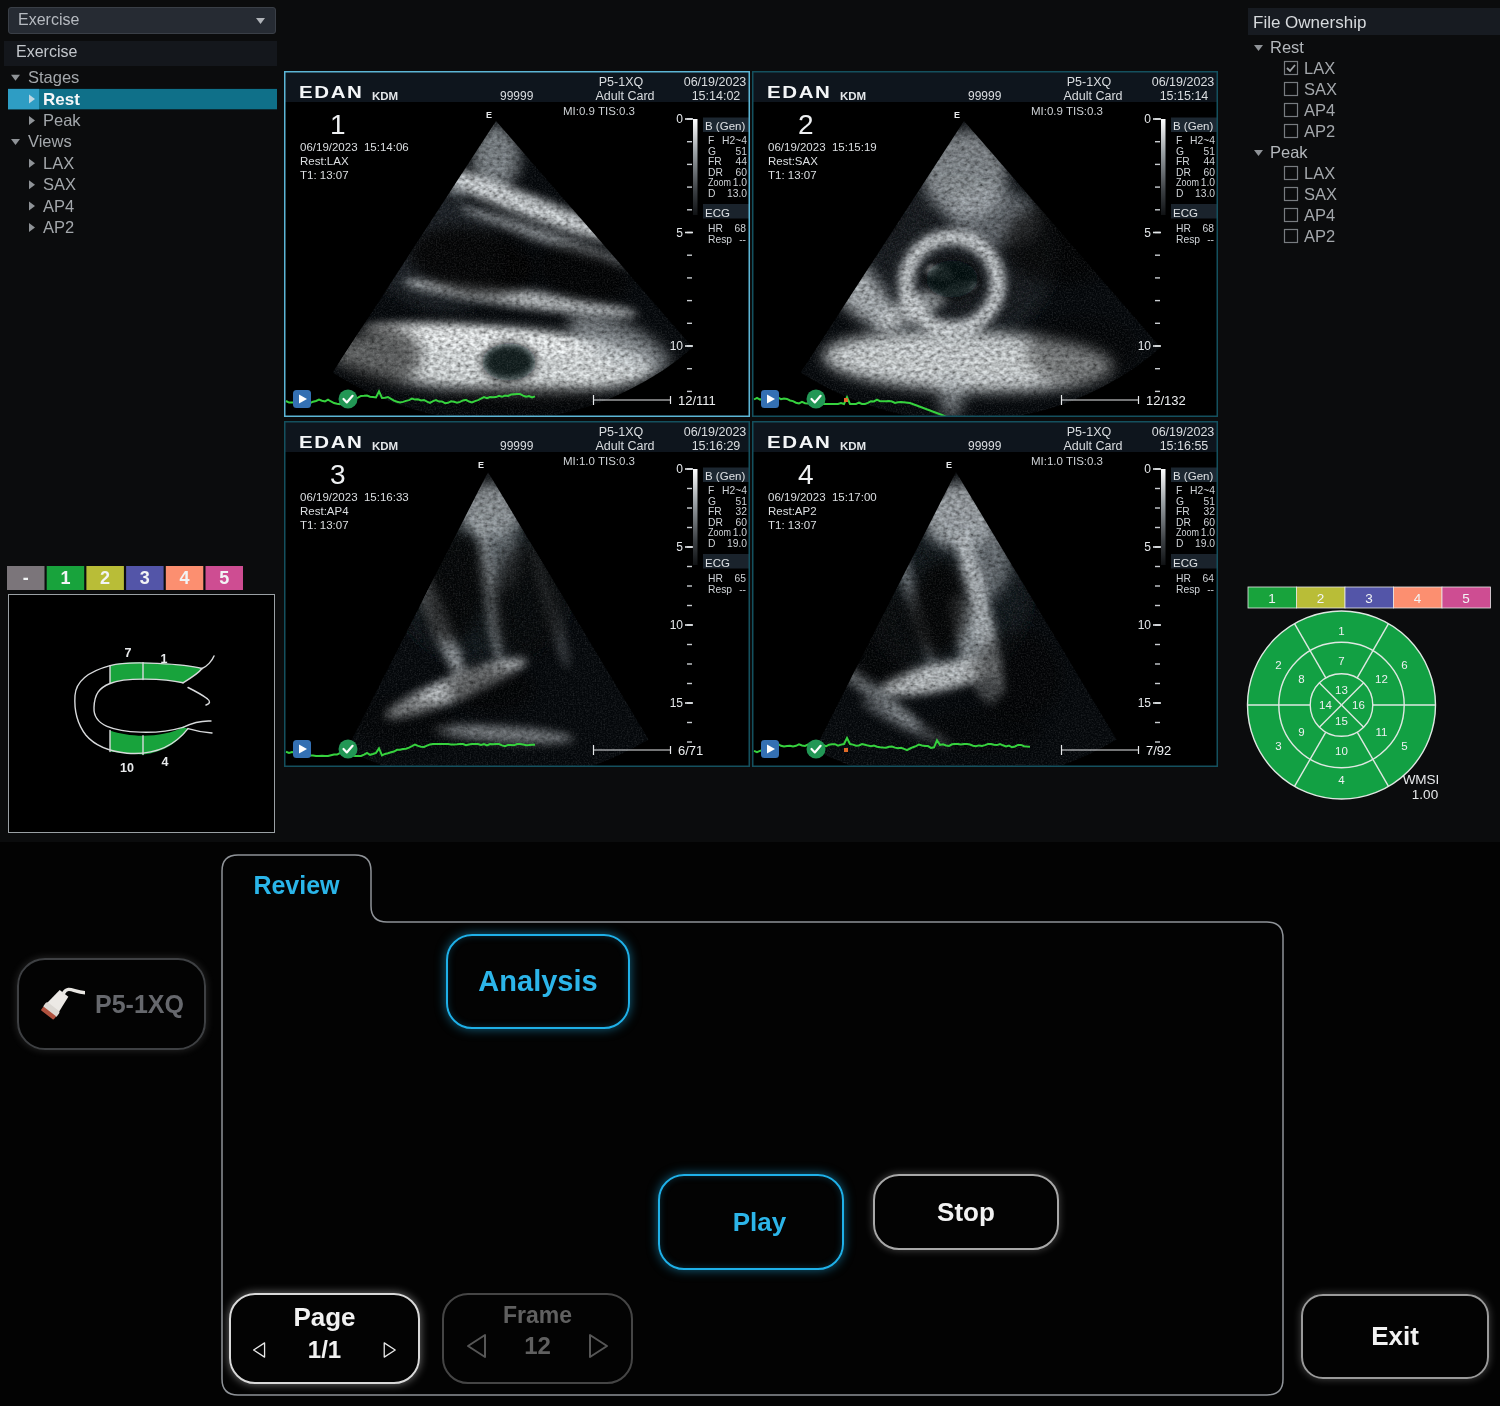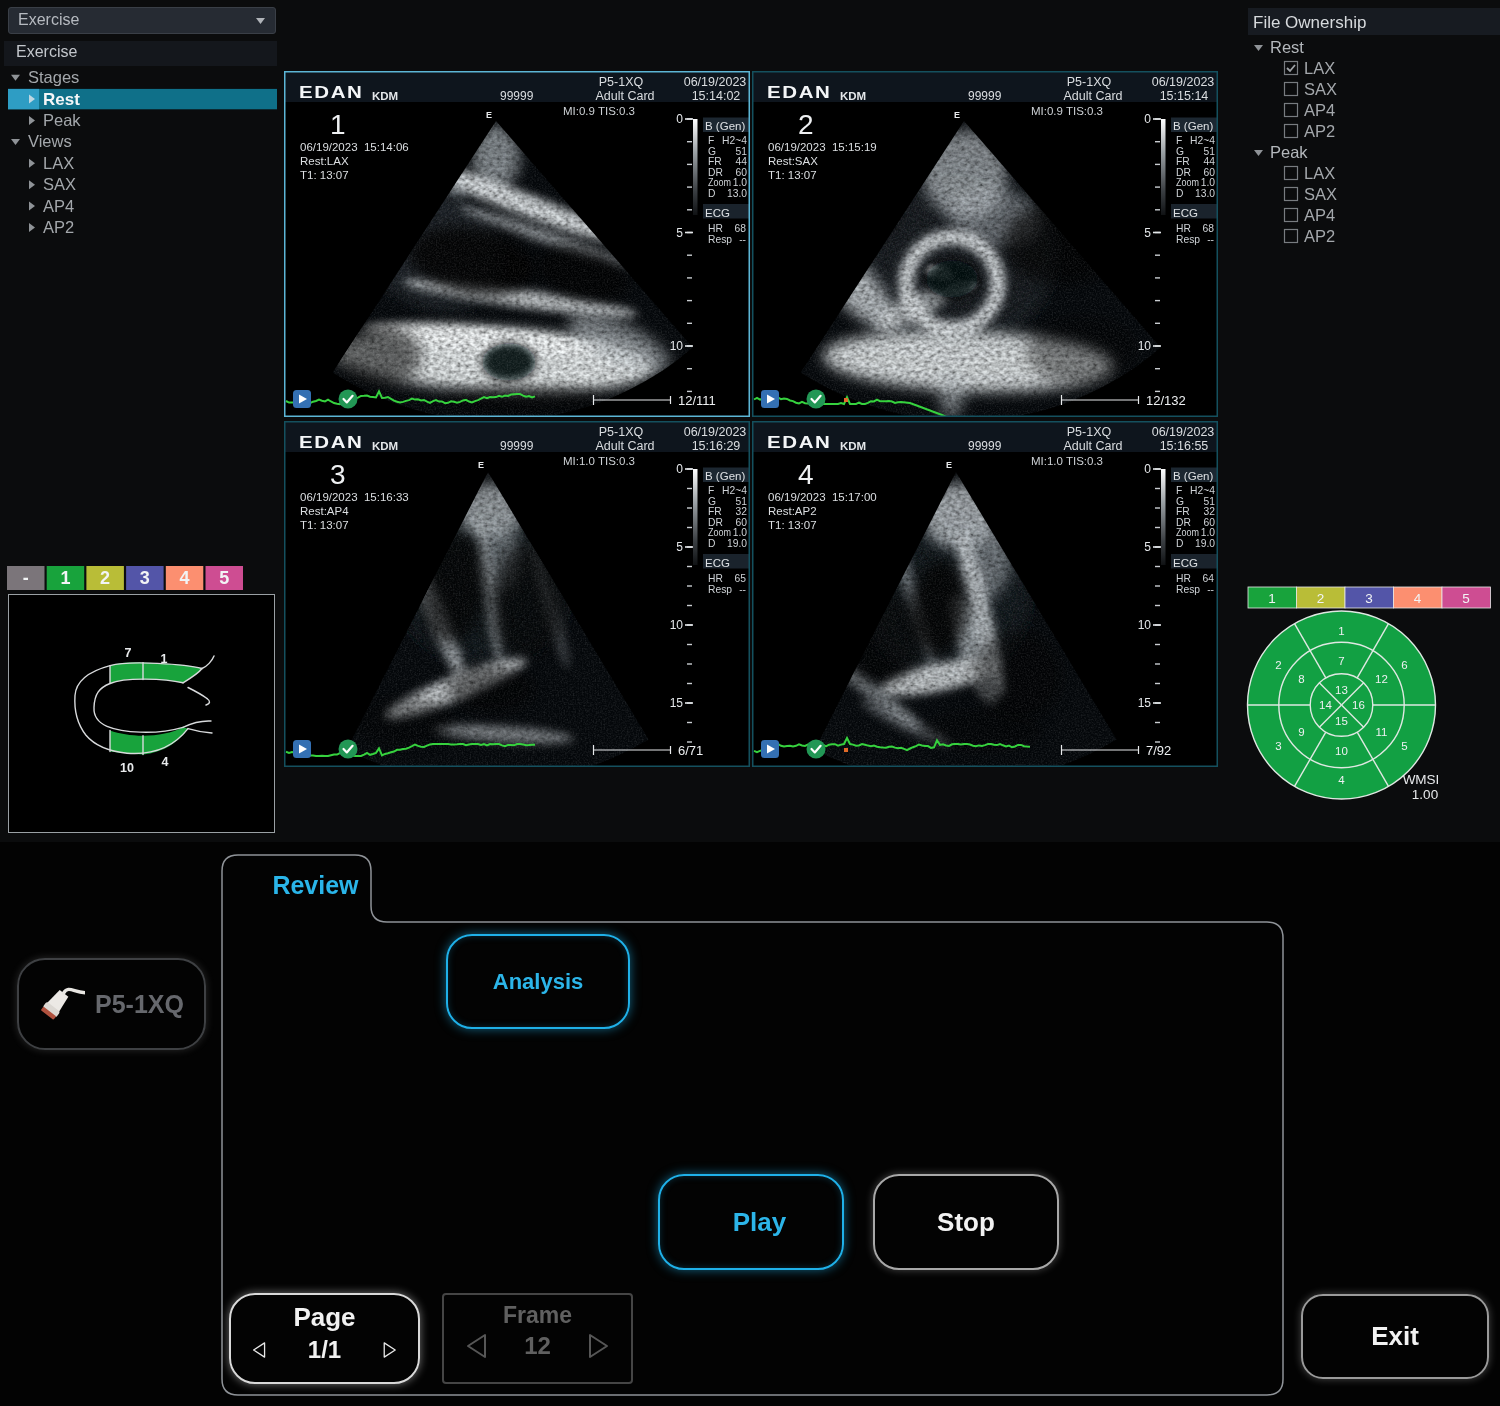--- a/index.html
+++ b/index.html
@@ -631,49 +631,49 @@
 <text x="85.5" y="129" font-size="11.5" fill="#eef0f2" text-anchor="middle">14</text>
 <text x="118.5" y="129" font-size="11.5" fill="#eef0f2" text-anchor="middle">16</text>
 <text x="101.5" y="145" font-size="11.5" fill="#eef0f2" text-anchor="middle">15</text>
 <text x="181" y="204" font-size="13.5" fill="#e8eaec" text-anchor="middle">WMSI</text>
 <text x="185" y="219" font-size="13.5" fill="#e8eaec" text-anchor="middle">1.00</text>
 </svg>
 <div style="position:absolute;left:0;top:842px;width:1500px;height:564px;background:#030303;"></div>
 <svg style="position:absolute;left:0;top:842px" width="1500" height="564">
 <path d="M 238,13 H 355 Q 371,13 371,29 V 64 Q 371,80 387,80 H 1267 Q 1283,80 1283,96 V 537 Q 1283,553 1267,553 H 238 Q 222,553 222,537 V 29 Q 222,13 238,13 Z" fill="none" stroke="#8f9398" stroke-width="1.5"></path>
 </svg>
-<div style="position:absolute;left:222px;top:871px;width:149px;text-align:center;font-size:25px;font-weight:bold;color:#2ab5e9;margin-left:19px;">Review</div>
+<div style="position:absolute;left:222px;top:871px;width:149px;text-align:center;font-size:25px;font-weight:bold;color:#2ab5e9;">Review</div>
 <div style="position:absolute;left:17px;top:958px;width:189px;height:92px;border:2px solid #3e4043;border-radius:28px;box-shadow:0 0 9px rgba(220,220,220,0.18);display:flex;align-items:center;white-space:nowrap;">
 <svg width="58" height="54" viewBox="0 0 58 54" style="margin-left:8px;flex:none">
       <g transform="rotate(38 26 28)">
         <path d="M 22,12 L 33,12 L 35,30 L 20,30 Z" fill="#ece9e5"></path>
         <rect x="19" y="29" width="17" height="7" rx="2" fill="#dcd8d3"></rect>
         <rect x="19.5" y="35" width="16" height="4.5" rx="1" fill="#b0513e"></rect>
         <path d="M 27,12 C 26,2 36,6 47,-4" stroke="#e8e6e2" stroke-width="3.4" fill="none" stroke-linecap="round"></path>
       </g>
     </svg>
 <span style="font-size:25px;font-weight:bold;color:#66686d;margin-left:10px;">P5-1XQ</span>
   </div>
-<div style="position:absolute;left:446px;top:934px;width:184px;height:95px;border:2.5px solid #1fb0e8;border-radius:26px;box-shadow:0 0 11px rgba(31,176,232,0.55), inset 0 0 7px rgba(31,176,232,0.25);display:flex;align-items:center;justify-content:center;font-size:22px;font-weight:bold;color:#2cb5e9;">Analysis</div>
+<div style="position:absolute;left:446px;top:934px;width:184px;height:95px;border:2.5px solid #1fb0e8;border-radius:26px;box-shadow:0 0 11px rgba(31,176,232,0.55), inset 0 0 7px rgba(31,176,232,0.25);display:flex;align-items:center;justify-content:center;font-size:29px;font-weight:bold;color:#2cb5e9;">Analysis</div>
 <div style="position:absolute;left:658px;top:1174px;width:186px;height:96px;border:2.5px solid #1fb0e8;border-radius:26px;box-shadow:0 0 11px rgba(31,176,232,0.55), inset 0 0 7px rgba(31,176,232,0.25);display:flex;align-items:center;justify-content:center;font-size:26px;font-weight:bold;color:#2cb5e9;padding-left:17px;">Play</div>
-<div style="position:absolute;left:873px;top:1174px;width:186px;height:96px;border:2px solid #a8a8a8;border-radius:26px;box-shadow:0 0 9px rgba(255,255,255,0.28);display:flex;align-items:center;justify-content:center;font-size:26px;font-weight:bold;color:#f2f2f2;">Stop</div>
+<div style="position:absolute;left:873px;top:1174px;width:186px;height:76px;border:2px solid #a8a8a8;border-radius:26px;box-shadow:0 0 9px rgba(255,255,255,0.28);display:flex;align-items:center;justify-content:center;font-size:26px;font-weight:bold;color:#f2f2f2;">Stop</div>
 <div style="position:absolute;left:1301px;top:1294px;width:188px;height:85px;border:2px solid #9a9a9a;border-radius:22px;box-shadow:0 0 9px rgba(255,255,255,0.28);display:flex;align-items:center;justify-content:center;font-size:26px;font-weight:bold;color:#f2f2f2;">Exit</div>
 <div style="position:absolute;left:229px;top:1293px;width:191px;height:91px;border:2.5px solid #d9d9d9;border-radius:26px;box-shadow:0 0 10px rgba(255,255,255,0.45);">
     <div style="text-align:center;font-size:26px;font-weight:bold;color:#f2f2f2;margin-top:7px;">Page</div>
     <div style="display:flex;align-items:center;justify-content:space-between;padding:2px 20px 0 20px;gap:40px;">
       <svg width="26" height="30" viewBox="0 0 26 30">
         <path d="M 21,4 L 21,26 L 4,15 Z" fill="none" stroke="#e8e8e8" stroke-width="2" stroke-linejoin="round"></path>
       </svg>
       <span style="font-size:24px;font-weight:bold;color:#f2f2f2;">1/1</span>
       <svg width="26" height="30" viewBox="0 0 26 30">
         <path d="M 5,4 L 5,26 L 22,15 Z" fill="none" stroke="#e8e8e8" stroke-width="2" stroke-linejoin="round"></path>
       </svg>
     </div>
   </div>
-<div style="position:absolute;left:442px;top:1293px;width:191px;height:91px;border:2.5px solid #454545;border-radius:4px;">
+<div style="position:absolute;left:442px;top:1293px;width:191px;height:91px;border:2.5px solid #454545;border-radius:26px;">
     <div style="text-align:center;font-size:23px;font-weight:bold;color:#606060;margin-top:7px;">Frame</div>
     <div style="display:flex;align-items:center;justify-content:space-between;padding:2px 20px 0 20px;">
       <svg width="26" height="30" viewBox="0 0 26 30">
         <path d="M 21,4 L 21,26 L 4,15 Z" fill="none" stroke="#565656" stroke-width="2" stroke-linejoin="round"></path>
       </svg>
       <span style="font-size:24px;font-weight:bold;color:#606060;">12</span>
       <svg width="26" height="30" viewBox="0 0 26 30">
         <path d="M 5,4 L 5,26 L 22,15 Z" fill="none" stroke="#565656" stroke-width="2" stroke-linejoin="round"></path>
       </svg>
     </div>

